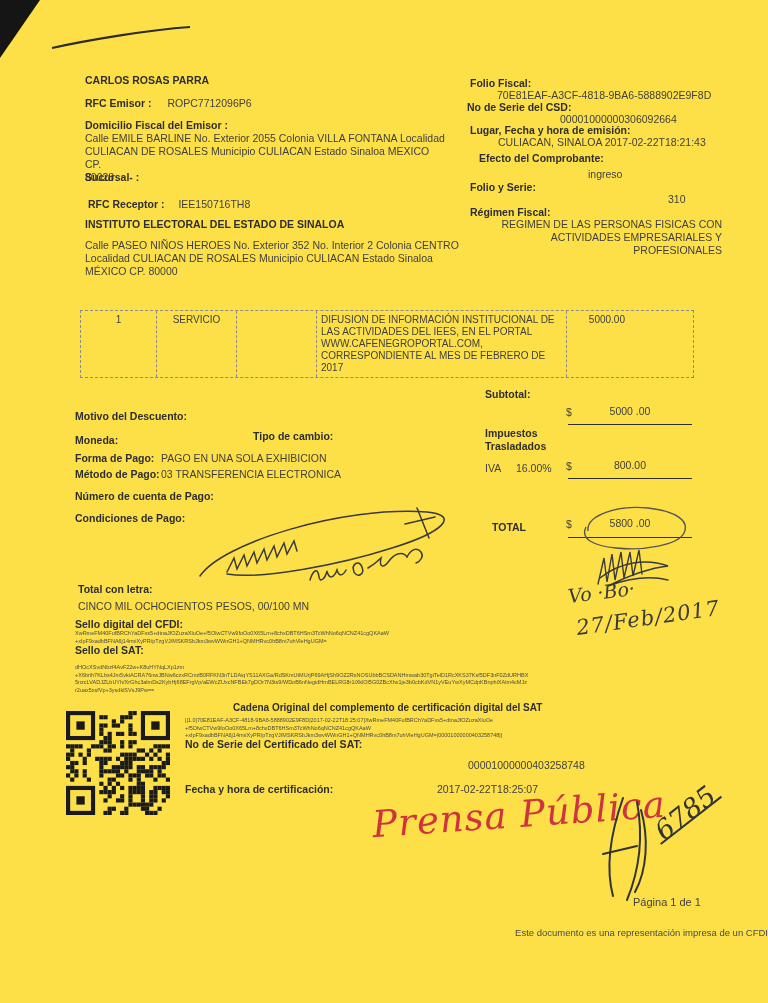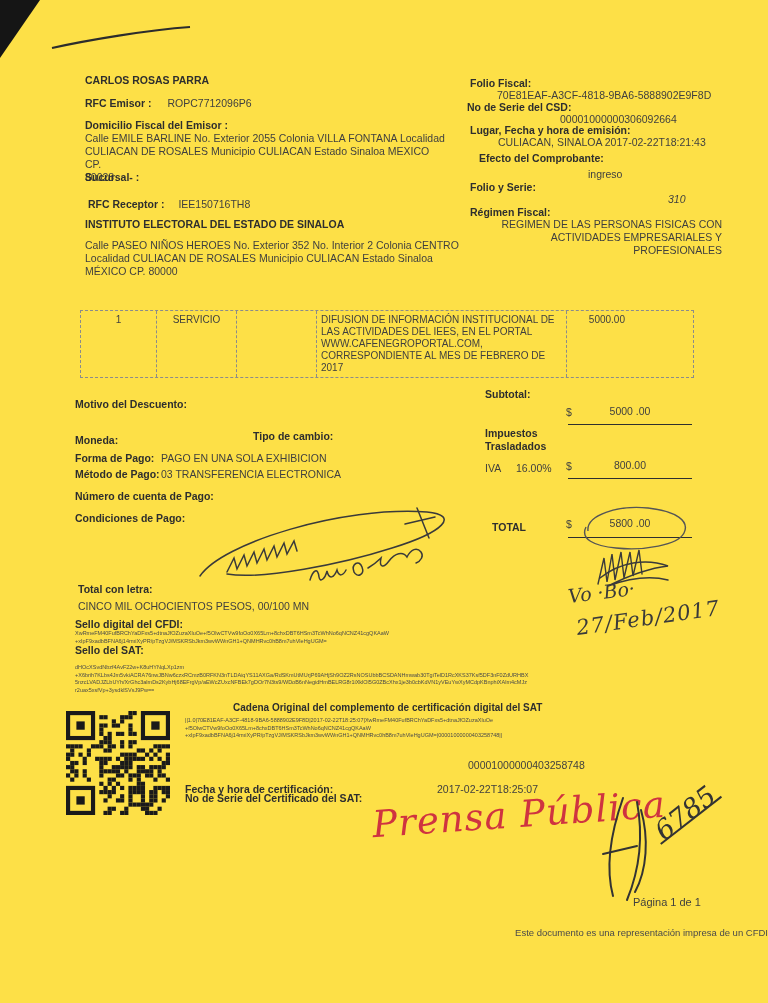--- a/index.html
+++ b/index.html
@@ -59,40 +59,40 @@
 
   <div class="abs lbl" style="left:470px;top:77px;">Folio Fiscal:</div>
   <div class="abs val" style="left:497px;top:89px;">70E81EAF-A3CF-4818-9BA6-5888902E9F8D</div>
   <div class="abs lbl" style="left:467px;top:101px;">No de Serie del CSD:</div>
   <div class="abs val" style="left:560px;top:113px;">00001000000306092664</div>
   <div class="abs lbl" style="left:470px;top:124px;">Lugar, Fecha y hora de emisión:</div>
   <div class="abs val" style="left:498px;top:136px;">CULIACAN, SINALOA  2017-02-22T18:21:43</div>
   <div class="abs lbl" style="left:473px;top:152px;padding-left:6px;">Efecto del Comprobante:</div>
   <div class="abs val" style="left:588px;top:168px;">ingreso</div>
   <div class="abs lbl" style="left:470px;top:181px;">Folio y Serie:</div>
-  <div class="abs val" style="left:668px;top:193px;font-style:italic;">310</div>
+  <div class="abs val" style="left:668px;top:193px;">310</div>
   <div class="abs lbl" style="left:470px;top:206px;">Régimen Fiscal:</div>
   <div class="abs val prel" style="left:480px;top:218px;width:242px;text-align:right;">REGIMEN DE LAS PERSONAS FISICAS CON
 ACTIVIDADES EMPRESARIALES Y
 PROFESIONALES</div>
 
   <div class="items">
     <div class="tbody">
       <div class="td tcenter">1</div>
       <div class="td tcenter">SERVICIO</div>
       <div class="td"></div>
       <div class="td prel">DIFUSION DE INFORMACIÓN INSTITUCIONAL DE
 LAS ACTIVIDADES DEL IEES, EN EL PORTAL
 WWW.CAFENEGROPORTAL.COM,
 CORRESPONDIENTE AL MES DE FEBRERO DE 2017</div>
       <div class="td tright">5000.00</div>
     </div>
   </div>
 
-  <div class="abs lbl" style="left:75px;top:398px;">Motivo del Descuento:</div>
+  <div class="abs lbl" style="left:75px;top:410px;">Motivo del Descuento:</div>
   <div class="abs lbl" style="left:75px;top:434px;">Moneda:</div>
   <div class="abs lbl" style="left:253px;top:430px;">Tipo de cambio:</div>
   <div class="abs lbl" style="left:75px;top:452px;">Forma de Pago:</div>
   <div class="abs val" style="left:161px;top:452px;">PAGO EN UNA SOLA EXHIBICION</div>
   <div class="abs lbl" style="left:75px;top:468px;">Método de Pago:</div>
   <div class="abs val" style="left:161px;top:468px;">03 TRANSFERENCIA ELECTRONICA</div>
   <div class="abs lbl" style="left:75px;top:490px;">Número de cuenta de Pago:</div>
   <div class="abs lbl" style="left:75px;top:512px;text-align:center;">Condiciones de Pago:</div>
 
   <div class="abs lbl" style="left:485px;top:388px;">Subtotal:</div>
@@ -358,21 +358,21 @@
         <rect x="2" y="74" width="24" height="24" fill="none" stroke="#1a1a1a" stroke-width="4"></rect>
         <rect x="10" y="82" width="8" height="8"></rect>
       </g>
     </svg>
 
   <div class="abs lbl" style="left:233px;top:701px;font-size:10px;">Cadena Original del complemento de certificación digital del SAT</div>
   <div class="abs tiny prel" style="left:185px;top:717px;width:440px;">||1.0|70E81EAF-A3CF-4818-9BA6-5888902E9F8D|2017-02-22T18:25:07|XwRmeFM40FufBRChYaDFxs5+dtnaJfOZuzaXluOe
 +f5OlwCTVw9foOo0X65Lm+8chxDBT6HSm3TcWhNo6qNCNZ41cgQKAaW
 +xIpF9xadbBFNA6j14rmiXyPR/pTzgVJ/MSKRSbJkm3wvWWnGH1+QNMHRvc0hB8m7uhVleHgUGM=|00001000000403258748||</div>
 
-  <div class="abs lbl" style="left:185px;top:792px;">No de Serie del Certificado del SAT:</div>
+  <div class="abs lbl" style="left:185px;top:738px;">No de Serie del Certificado del SAT:</div>
   <div class="abs val" style="left:468px;top:759px;">00001000000403258748</div>
 
   <div class="abs lbl" style="left:185px;top:783px;">Fecha y hora de certificación:</div>
   <div class="abs val" style="left:437px;top:783px;">2017-02-22T18:25:07</div>
 
   <div class="abs hand" style="left:372px;top:808px;font-size:37px;transform:rotate(-4deg);color:#cf3340;letter-spacing:1px;">Prensa Pública</div>
 
   <svg class="abs" style="left:597px;top:792px;" width="62" height="112" viewBox="0 0 62 112">
     <g fill="none" stroke="#333" stroke-width="2" stroke-linecap="round">
       <path d="M26,6 C14,40 8,74 16,104"></path>

